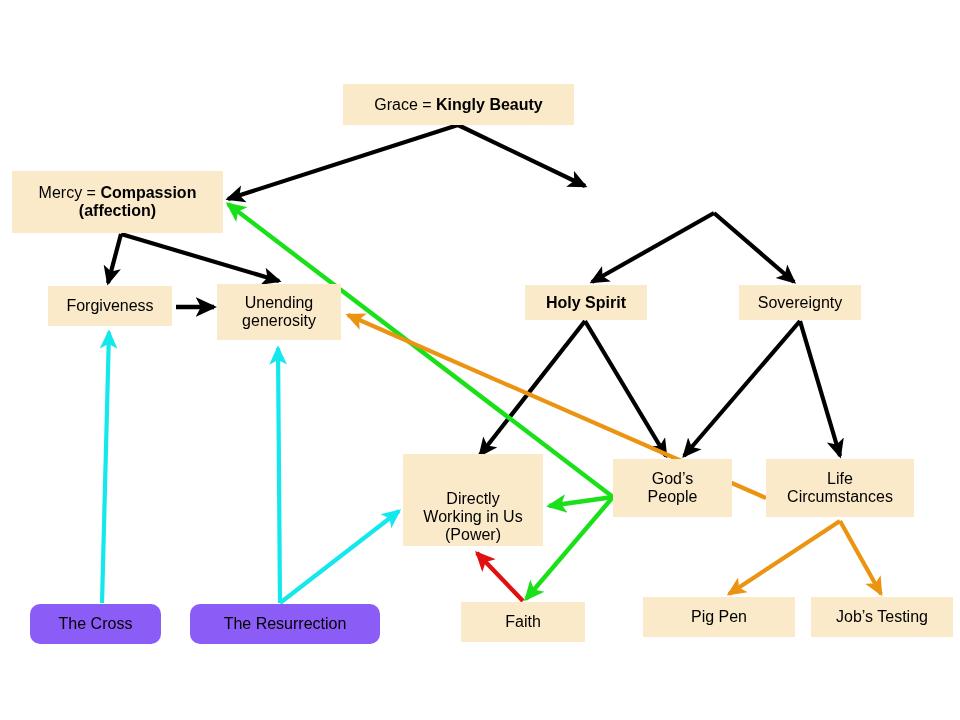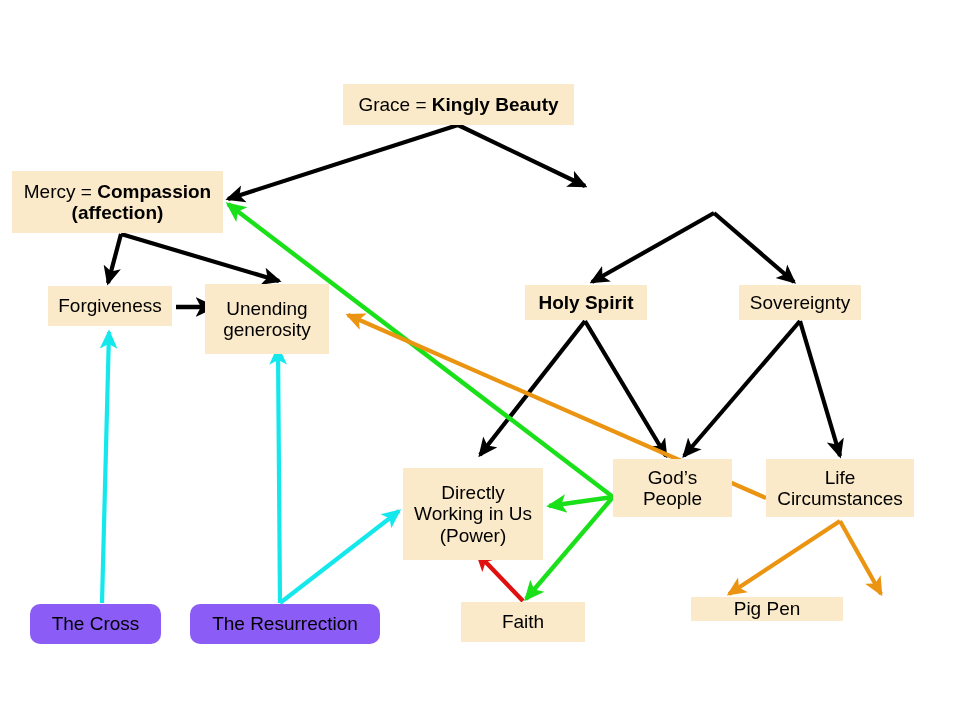--- a/index.html
+++ b/index.html
@@ -24,21 +24,21 @@
     pointer-events: none;
   }
   .node {
     position: absolute;
     box-sizing: border-box;
     display: flex;
     align-items: center;
     justify-content: center;
     text-align: center;
     color: #000000;
-    font-size: 19px;
+    font-size: 16px;
     line-height: 1.12;
     z-index: 5;
     padding: 2px 6px;
   }
   .node.cream { background: #fbeac9; }
   .node.cyan  { background: #8b5cf6; border-radius: 10px; }
   .node .lbl { display: block; width: 100%; }
   .node .bold { font-weight: bold; }
 </style>
 </head>
@@ -114,36 +114,36 @@
       <span>Mercy = </span><span class="bold">Compassion</span><br>
       <span class="bold">(affection)</span>
     </span>
   </div>
 
 
   <div class="node cream" style="left:48px; top:286px; width:124px; height:40px;">
     <span class="lbl">Forgiveness</span>
   </div>
 
-  <div class="node cream" style="left:205px; top:284px; width:124px; height:70px;">
+  <div class="node cream" style="left:217px; top:284px; width:124px; height:56px;">
     <span class="lbl">
       <span>Unending</span><br>
       <span>generosity</span>
     </span>
   </div>
 
   <div class="node cream" style="left:525px; top:285px; width:122px; height:35px;">
     <span class="lbl bold">Holy Spirit</span>
   </div>
 
   <div class="node cream" style="left:739px; top:285px; width:122px; height:35px;">
     <span class="lbl">Sovereignty</span>
   </div>
 
-  <div class="node cream" style="left:403px; top:468px; width:140px; height:92px;">
+  <div class="node cream" style="left:403px; top:454px; width:140px; height:92px;align-items:flex-end;">
     <span class="lbl">
       <span>Directly</span><br>
       <span>Working in Us</span><br>
       <span>(Power)</span>
     </span>
   </div>
 
   <div class="node cream" style="left:613px; top:459px; width:119px; height:58px;">
     <span class="lbl">
       <span>God’s</span><br>
@@ -163,18 +163,21 @@
   </div>
 
   <div class="node cyan" style="left:190px; top:604px; width:190px; height:40px;">
     <span class="lbl">The Resurrection</span>
   </div>
 
   <div class="node cream" style="left:461px; top:602px; width:124px; height:40px;">
     <span class="lbl">Faith</span>
   </div>
 
-  <div class="node cream" style="left:643px; top:597px; width:152px; height:24px;margin-left:48px;">
+  <div class="node cream" style="left:643px; top:597px; width:152px; height:40px;">
     <span class="lbl">Pig Pen</span>
   </div>
 
+  <div class="node cream" style="left:811px; top:597px; width:142px; height:40px;">
+    <span class="lbl">Job’s Testing</span>
+  </div>
 
 </div>
 
 </body></html>

